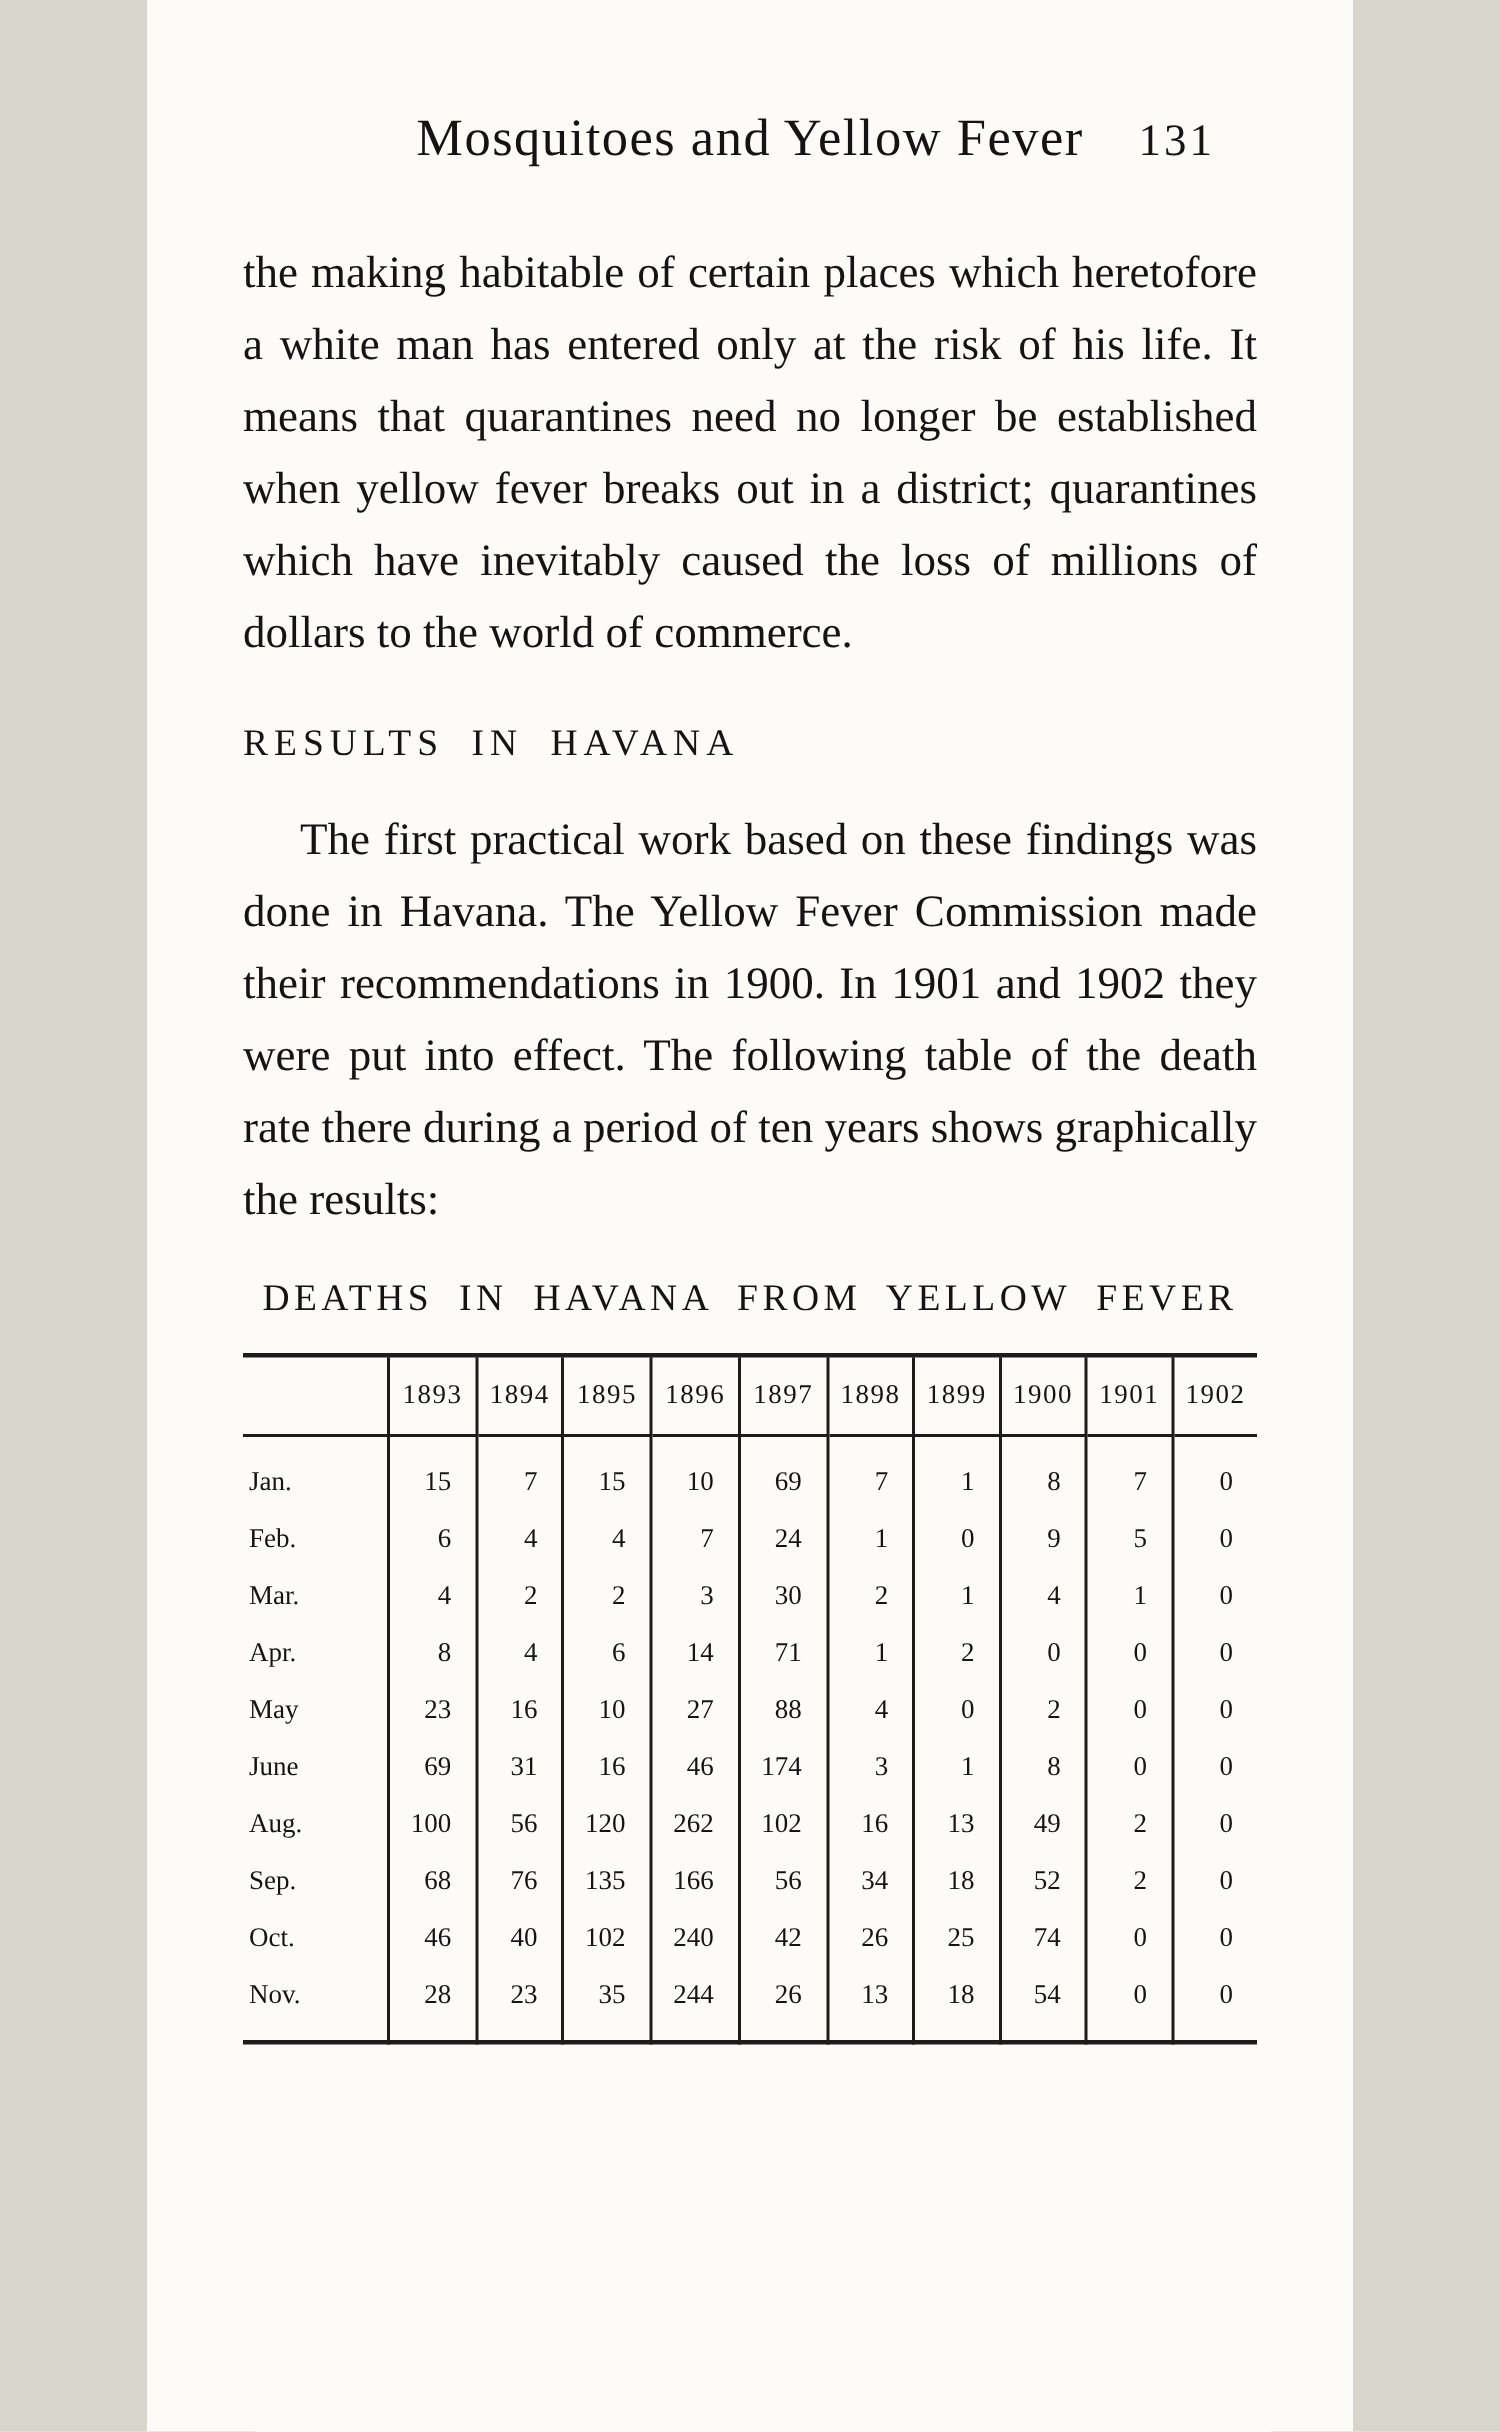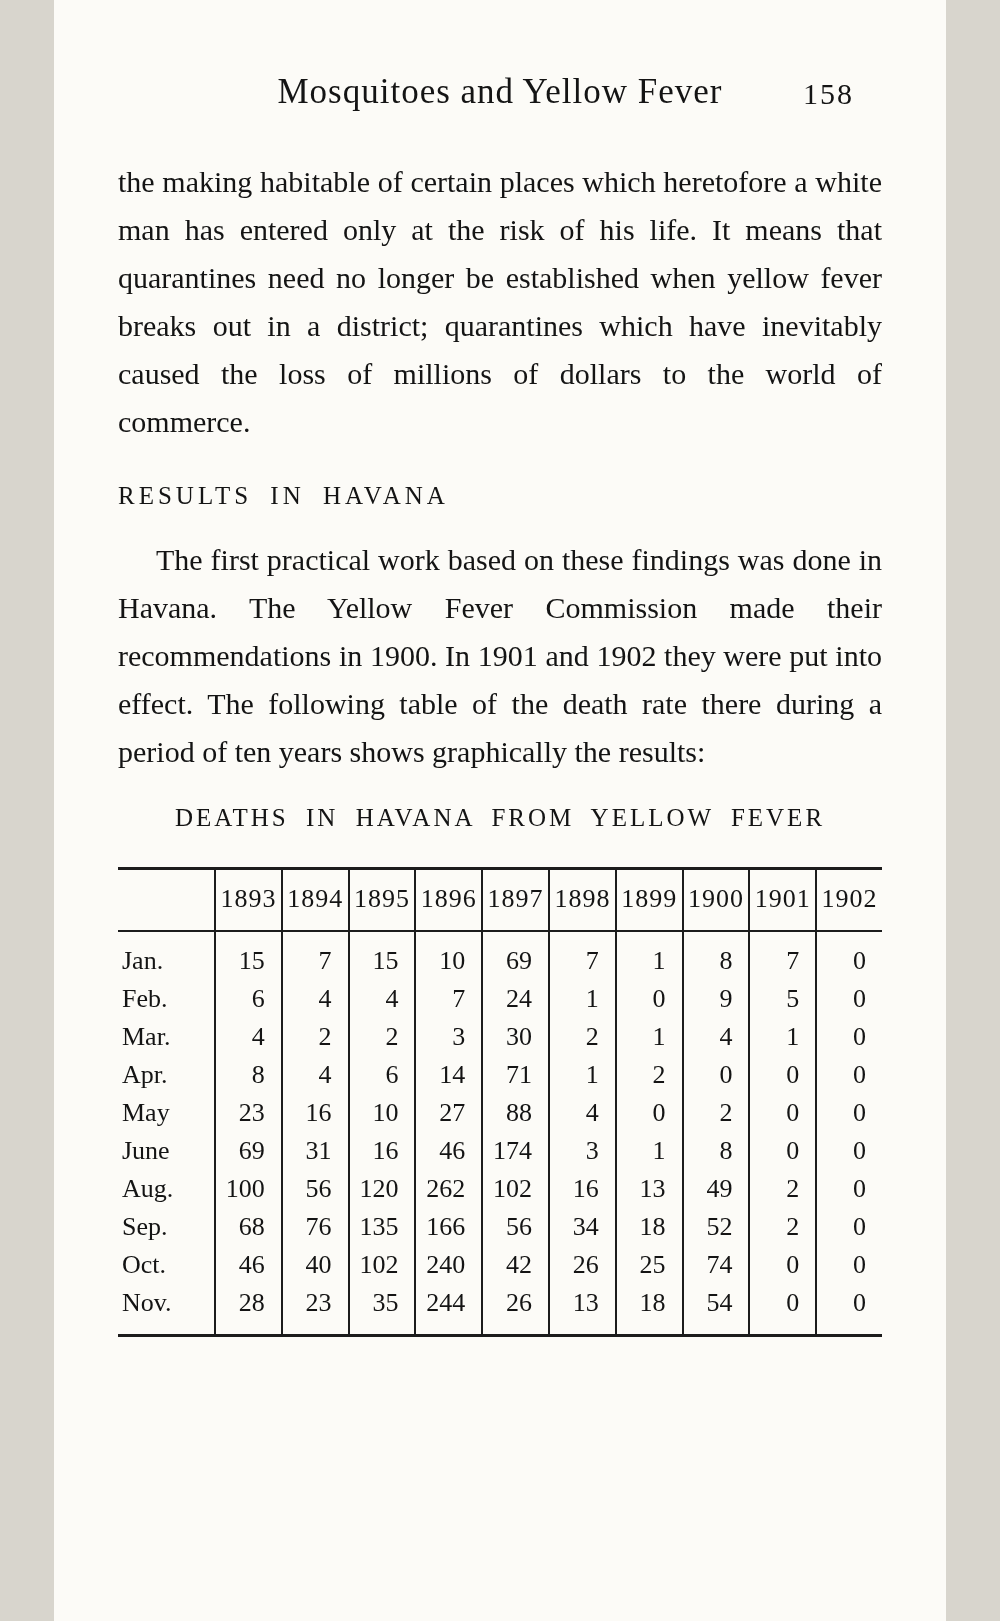--- a/index.html
+++ b/index.html
@@ -2,21 +2,21 @@
 <html><head>
 <meta charset="utf-8">
 <style>
   html, body {
     margin: 0;
     padding: 0;
     background: #d8d5cd;
   }
   .page {
     position: relative;
-    width: 892px;
+    width: 804px;
     height: 1621px;
     margin: 0 auto;
     background: #fcfbf7;
     color: #141414;
     font-family: "Liberation Serif", "DejaVu Serif", serif;
     box-sizing: border-box;
     padding: 0 64px;
     overflow: hidden;
   }
   .running-head {
@@ -53,26 +53,26 @@
     word-spacing: 8px;
   }
   .table-title {
     margin-top: 28px;
     text-align: center;
     font-size: 25px;
     letter-spacing: 3px;
     word-spacing: 8px;
   }
   table.deaths {
-    margin-top: 35px;
+    margin-top: 22px;
     width: 100%;
     border-collapse: collapse;
     border-top: 3px solid #1c1c1c;
     border-bottom: 3px solid #1c1c1c;
-    font-size: 26px;
+    font-size: 18px;
   }
   table.deaths thead th {
     font-weight: normal;
     text-align: center;
     padding: 14px 2px 16px 2px;
     border-bottom: 2px solid #1c1c1c;
     letter-spacing: 1px;
   }
   table.deaths th.corner {
     width: 92px;
@@ -101,21 +101,21 @@
     padding-bottom: 14px;
   }
 </style>
 </head>
 <body>
 
 <div class="page">
 
   <div class="running-head">
     <span class="head-title">Mosquitoes and Yellow Fever</span>
-    <span class="page-number">158</span>
+    <span class="page-number">131</span>
   </div>
 
   <p class="body-par" id="par1">the making habitable of certain places which heretofore a white man has entered only at the risk of his life.  It means that quarantines need no longer be established when yellow fever breaks out in a district; quarantines which have inevitably caused the loss of millions of dollars to the world of commerce.</p>
 
   <h2 class="section-heading">RESULTS IN HAVANA</h2>
 
   <p class="body-par" id="par2">The first practical work based on these findings was done in Havana.  The Yellow Fever Commission made their recommendations in 1900.  In 1901 and 1902 they were put into effect.  The following table of the death rate there during a period of ten years shows graphically the results:</p>
 
   <div class="table-title">DEATHS IN HAVANA FROM YELLOW FEVER</div>
 

